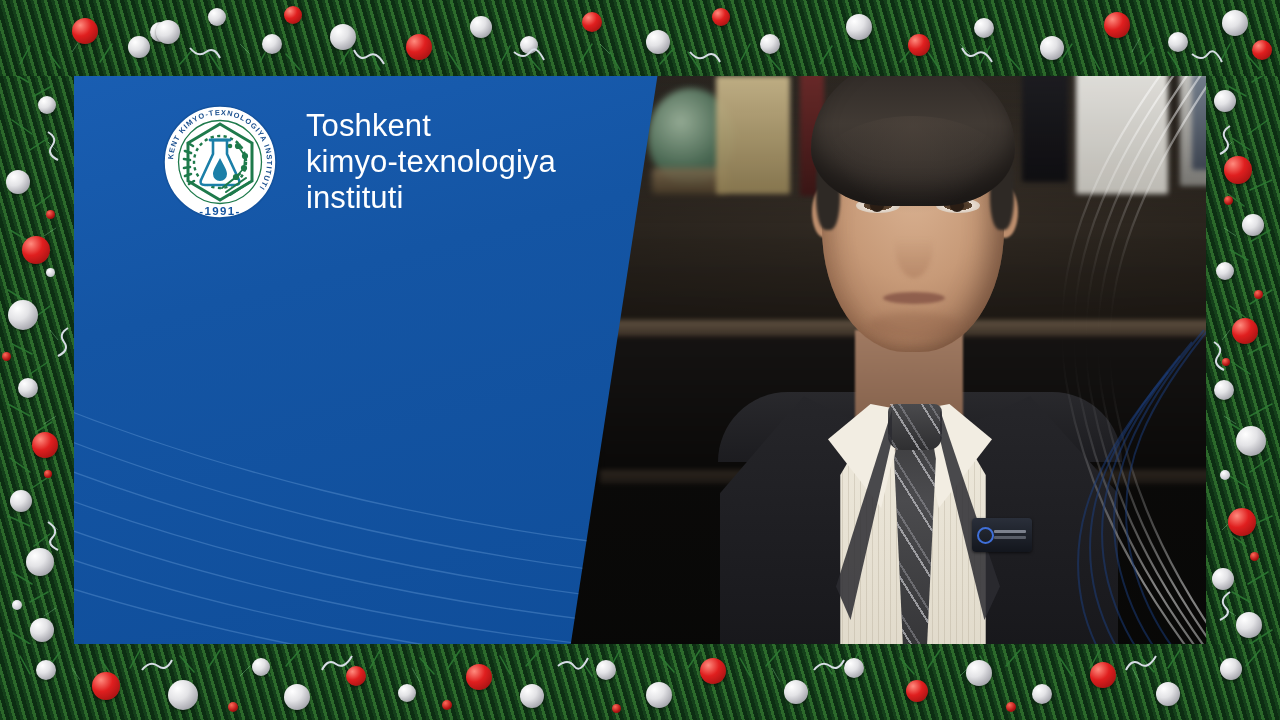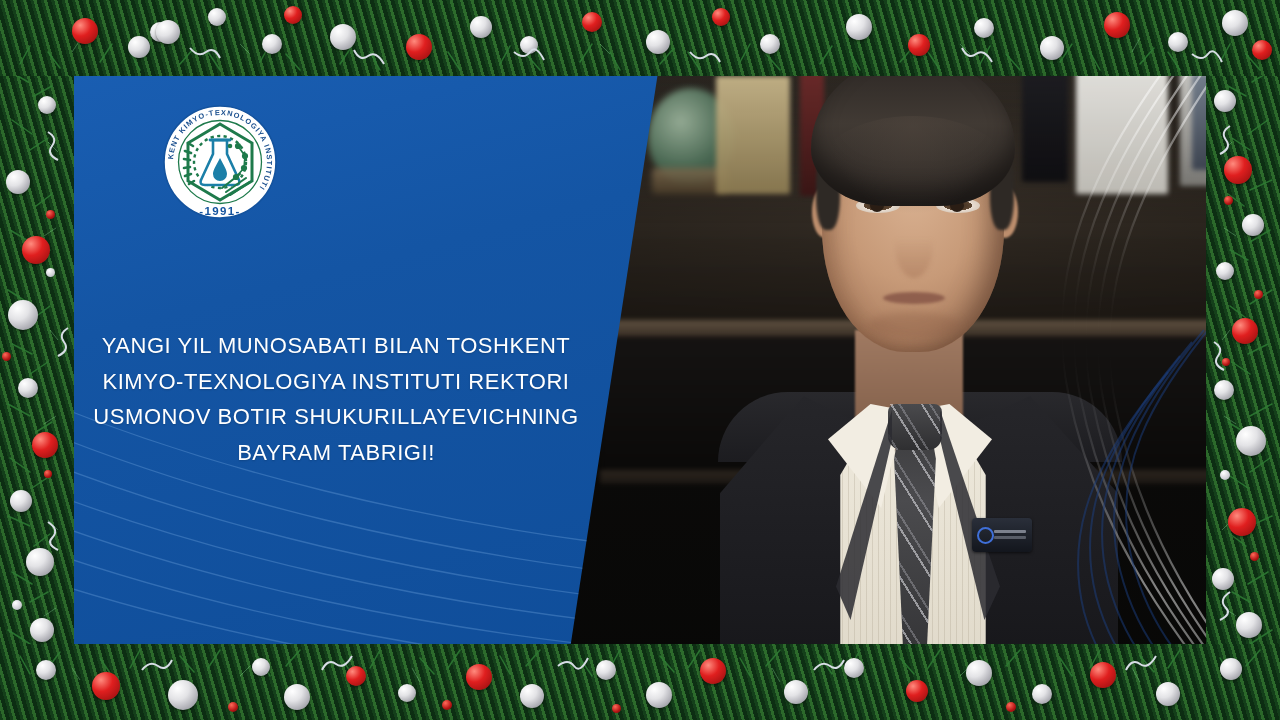--- a/index.html
+++ b/index.html
@@ -373,26 +373,25 @@
 
         <g stroke="#1e7a4b" stroke-width="2.1" fill="none" stroke-linecap="round">
           <path d="M62,86 L80,72"></path>
             <path d="M66,90 L86,76"></path>
             <path d="M70,93 L90,80"></path>
         </g>
 
         <text x="60" y="113" text-anchor="middle" font-family="Liberation Sans, sans-serif" font-size="11.5" font-weight="bold" fill="#14539e" letter-spacing="1.4">-1991-</text>
       </svg>
 
+      <div class="wordmark">Toshkent
+kimyo-texnologiya
+instituti</div>
     </div>
 
-    <div class="headline">YANGI YIL MUNOSABATI BILAN TOSHKENT
-KIMYO-TEXNOLOGIYA INSTITUTI REKTORI
-USMONOV BOTIR SHUKURILLAYEVICHNING
-BAYRAM TABRIGI!</div>
   </div>
 
   <div class="garland g-left">
     <div class="pine-base"></div>
     <svg class="pine-needles" viewBox="0 0 74 720" preserveAspectRatio="none">
       <g stroke="#2f7d35" stroke-width="1.5" stroke-linecap="round" opacity=".85">
         <path d="M10,20 l18,10 M30,40 l16,-12 M8,70 l20,12 M34,96 l18,-10 M12,120 l20,14
                  M30,150 l18,-12 M8,180 l22,10 M36,206 l16,-12 M10,230 l20,12 M32,260 l18,-10
                  M8,290 l22,14 M34,318 l16,-12 M12,344 l20,10 M30,374 l18,-12 M8,404 l22,12
                  M36,432 l16,-10 M10,458 l20,14 M32,488 l18,-12 M8,516 l22,10 M34,546 l16,-12

